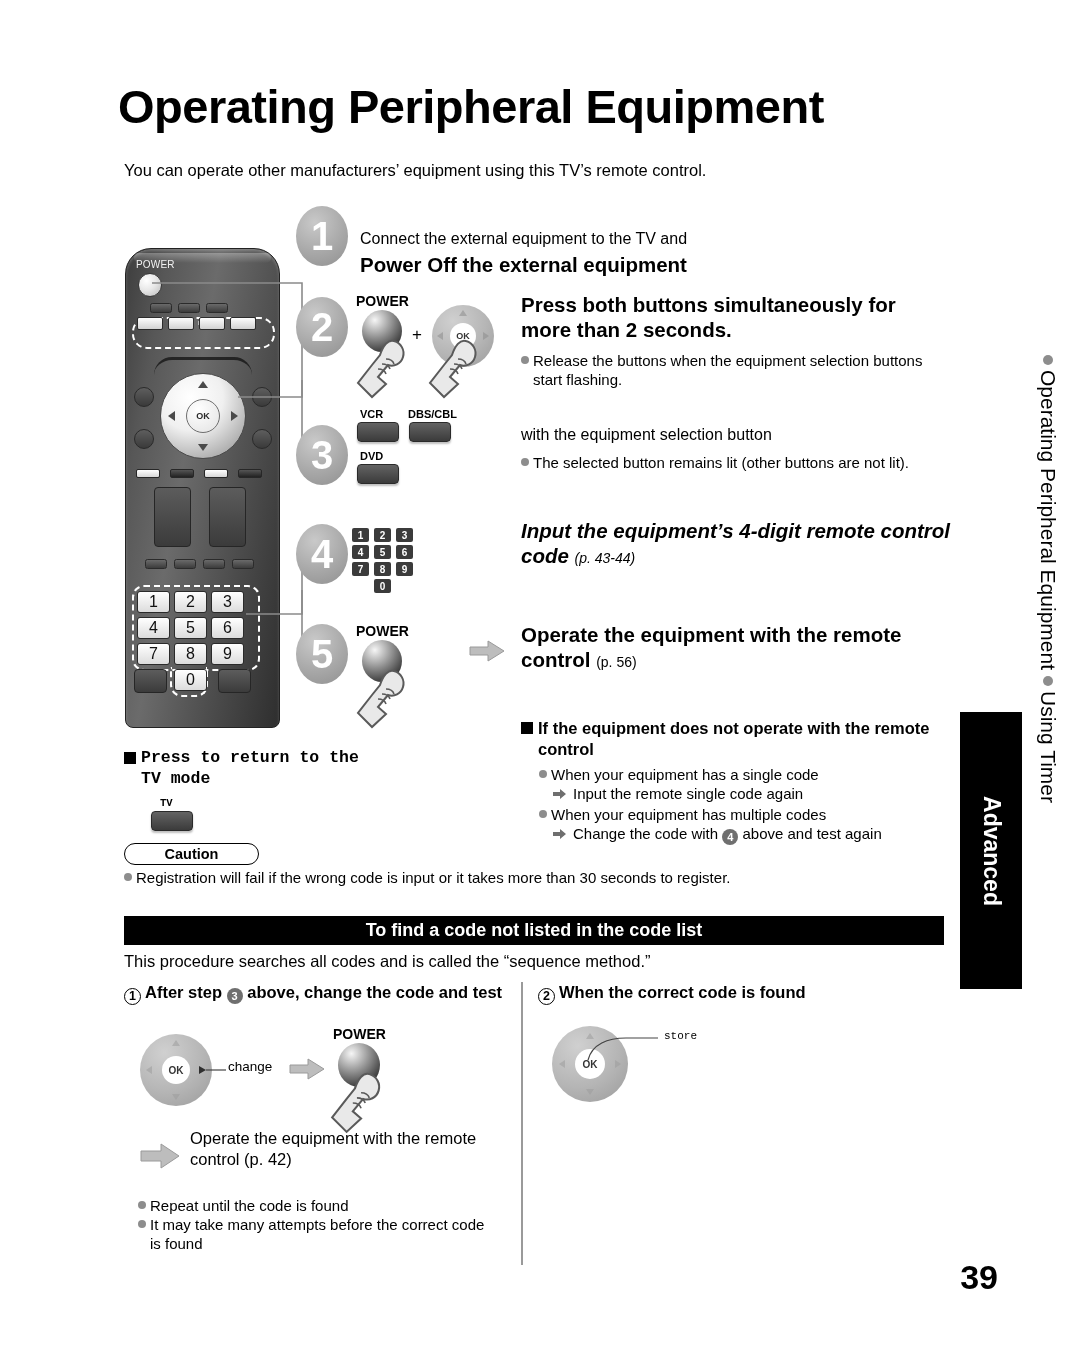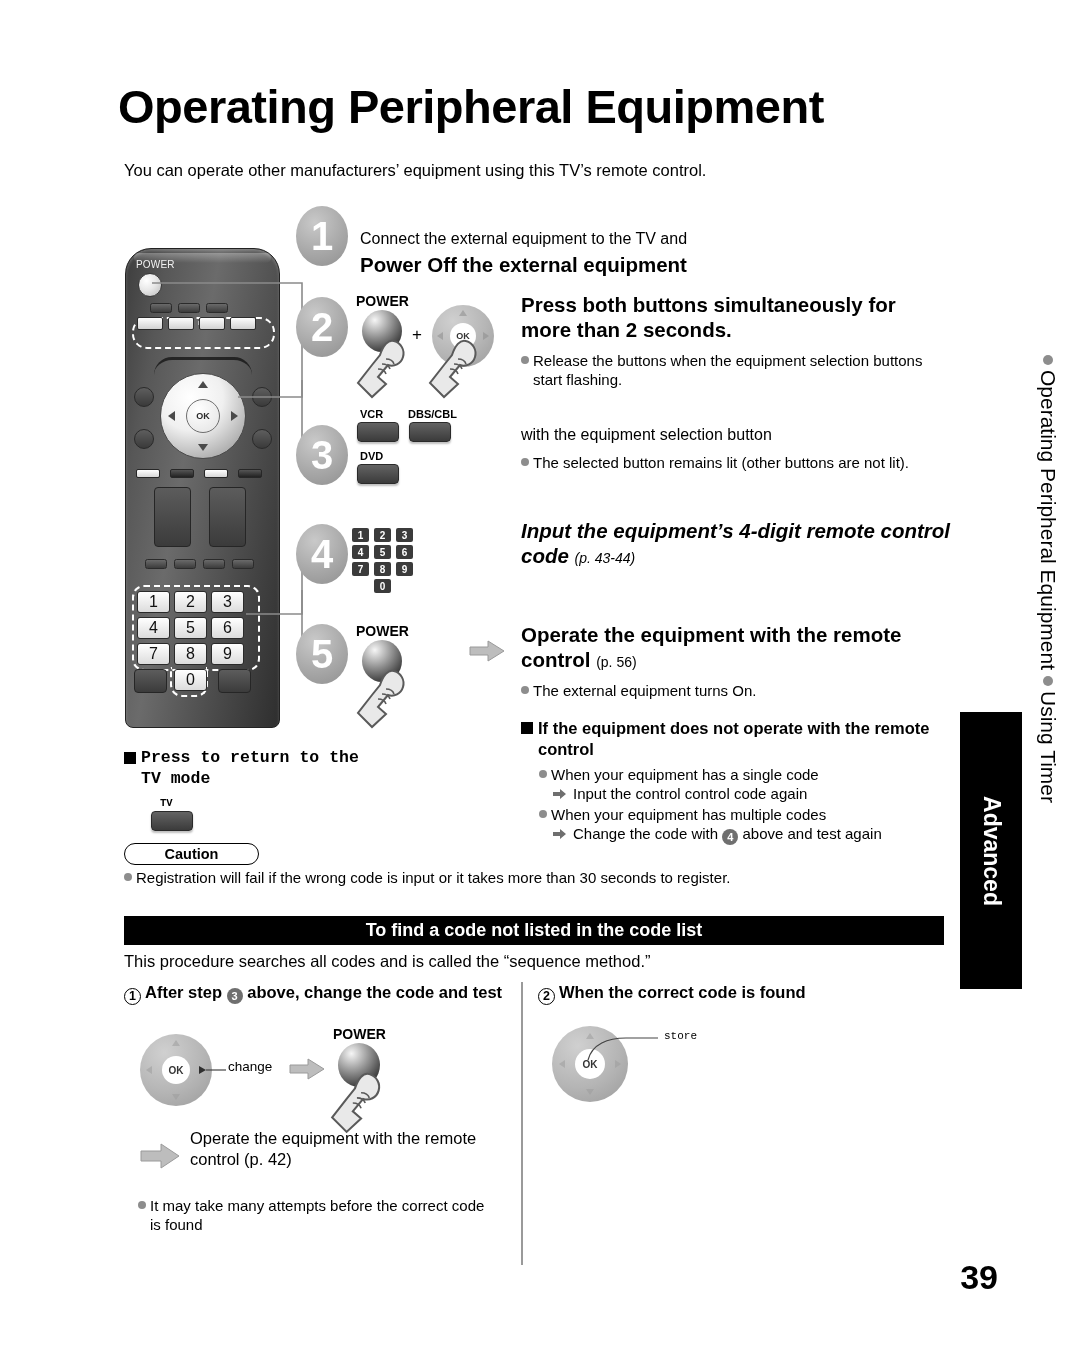--- a/index.html
+++ b/index.html
@@ -383,38 +383,35 @@
         <path d="M26,27 C30,27 33,29 34,32" fill="none" stroke="#5a5a5a" stroke-width="1.6"></path>
         <path d="M22,32 C26,32 29,34 30,37" fill="none" stroke="#5a5a5a" stroke-width="1.6"></path>
       </svg>
     </div>
   </div>
   <svg class="garrow" style="left:468px;top:640px;width:40px;height:24px;">
     <path d="M2,7 L20,7 L20,1 L36,11 L20,21 L20,15 L2,15 Z" fill="#bdbdbd" stroke="#9a9a9a" stroke-width="1"></path>
   </svg>
   <div style="position:absolute;left:521px;top:622px;width:430px;">
     <div class="step-h"><span>Operate the equipment with the remote control</span> <span class="step-small">(p. 56)</span></div>
-    <div class="bullet-line" style="margin-top:9px;">
-        <span>The external equipment turns On.</span>
-      </div>
   </div>
 
   <div style="position:absolute;left:521px;top:718px;width:430px;">
     <div class="sq-head">
         <span>If the equipment does not operate with the remote control</span>
       </div>
     <div style="margin-top:6px;margin-left:18px;">
       <div class="bullet-line">
           <span>When your equipment has a single code</span>
         </div>
       <div style="display:flex;gap:6px;margin-left:14px;font-size:15px;line-height:1.35;">
         <svg width="14" height="12" style="margin-top:4px;flex:0 0 auto;">
             <path d="M0,4 L7,4 L7,1 L13,6 L7,11 L7,8 L0,8 Z" fill="#6f6f6f"></path>
           </svg>
-        <span>Input the control control code again</span>
+        <span>Input the remote single code again</span>
       </div>
       <div class="bullet-line">
           <span>When your equipment has multiple codes</span>
         </div>
       <div style="display:flex;gap:6px;margin-left:14px;font-size:15px;line-height:1.35;">
         <svg width="14" height="12" style="margin-top:4px;flex:0 0 auto;">
             <path d="M0,4 L7,4 L7,1 L13,6 L7,11 L7,8 L0,8 Z" fill="#6f6f6f"></path>
           </svg>
         <span><span>Change the code with</span> <span class="circ-num-filled">4</span> <span>above and test again</span></span>
       </div>
@@ -475,20 +472,23 @@
     </div>
   </div>
 
   <svg class="garrow" style="left:139px;top:1143px;width:44px;height:26px;">
     <path d="M2,8 L22,8 L22,1 L40,13 L22,25 L22,18 L2,18 Z" fill="#bdbdbd" stroke="#9a9a9a" stroke-width="1"></path>
   </svg>
   <div style="position:absolute;left:190px;top:1128px;width:310px;font-size:16.5px;line-height:1.3;">Operate the equipment with the remote control (p. 42)</div>
 
   <div style="position:absolute;left:138px;top:1196px;width:360px;">
     <div class="bullet-line">
+        <span>Repeat until the code is found</span>
+      </div>
+    <div class="bullet-line">
         <span>It may take many attempts before the correct code is found</span>
       </div>
   </div>
 
   <div style="position:absolute;left:538px;top:982px;width:400px;">
     <div style="font-size:16.5px;font-weight:bold;line-height:1.3;">
       <span class="circ-num">2</span><span>When the correct code is found</span>
     </div>
   </div>
   <div style="position:absolute;left:552px;top:1022px;width:260px;height:90px;">

